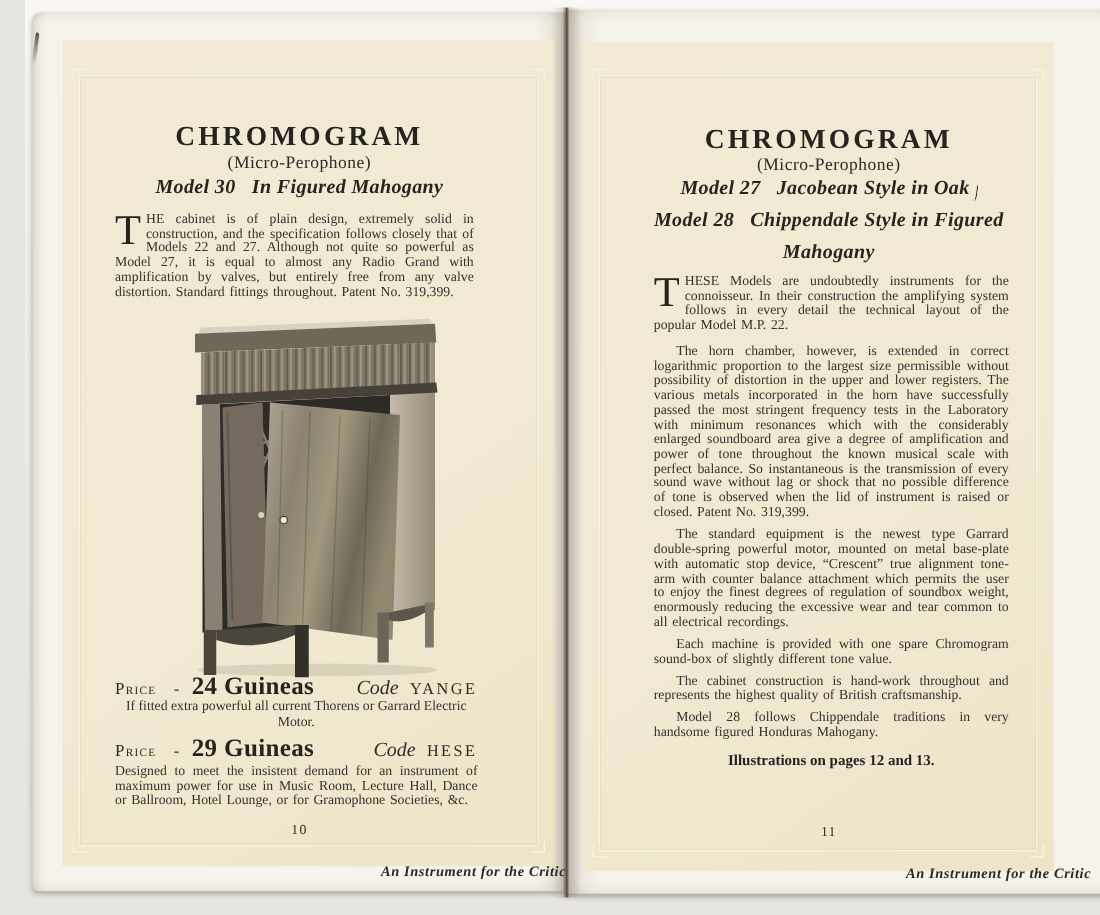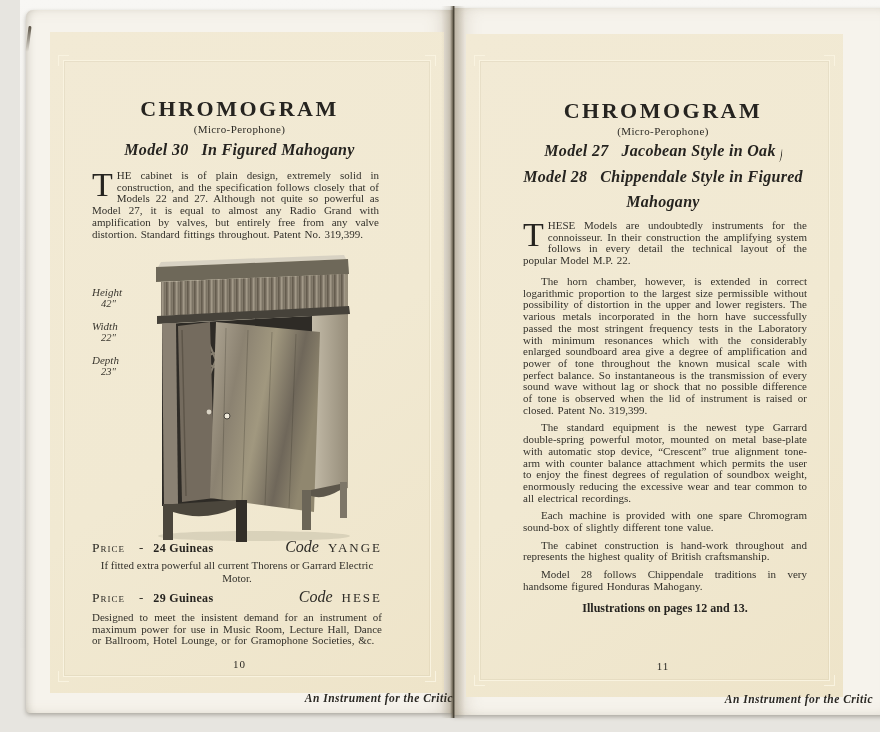--- a/index.html
+++ b/index.html
@@ -42,21 +42,21 @@
   .frame .c.tr{top:-6px;right:-6px;border-left:none;border-bottom:none;}
   .frame .c.bl{bottom:-6px;left:-6px;border-right:none;border-top:none;}
   .frame .c.br{bottom:-6px;right:-6px;border-left:none;border-top:none;}
 
   .abs{position:absolute;}
   .ctr{text-align:center;}
   .title{
     width:100%;text-align:center;
     font-weight:bold;font-size:22px;letter-spacing:2.5px;color:#262420;
   }
-  .subtitle{width:100%;text-align:center;font-size:11px;letter-spacing:.4px;}
+  .subtitle{width:100%;text-align:center;font-size:14px;letter-spacing:.4px;}
   .model-line{
     width:100%;text-align:center;
     font-style:italic;font-weight:bold;font-size:16px;letter-spacing:.3px;
     white-space:pre-wrap;color:#262420;
   }
   .body-txt{
     font-size:11px;line-height:11.7px;text-align:justify;
     word-spacing:1px;color:#33312b;
   }
   .dropcap{
@@ -67,21 +67,21 @@
     text-indent:18px;word-spacing:1px;margin-bottom:6px;color:#33312b;}
   .dims{font-style:italic;font-size:11px;line-height:12px;color:#3a372f;}
   .dim-row{margin-bottom:10px;}
   .dim-val{padding-left:9px;font-size:10.5px;}
   .price-row{
     display:flex;justify-content:space-between;align-items:baseline;
     font-size:13px;
   }
   .price-label{font-variant:small-caps;letter-spacing:1px;font-size:13.5px;}
   .price-dash{padding:0 10px 0 14px;}
-  .price-amount{font-weight:bold;font-size:12px;letter-spacing:.3px;color:#262420;}
+  .price-amount{font-weight:bold;font-size:20px;letter-spacing:.3px;color:#262420;}
   .code-label{font-style:italic;font-size:16px;padding-right:9px;}
   .code-value{font-size:13px;letter-spacing:2px;}
   .note-ctr{font-size:11px;line-height:12.5px;text-align:center;color:#33312b;}
   .bold-note{font-weight:bold;font-size:12px;text-align:center;color:#262420;}
   .pagenum{width:100%;text-align:center;font-size:11px;letter-spacing:1px;}
   .tagline{
     width:100%;text-align:right;
     font-style:italic;font-weight:bold;font-size:11.5px;letter-spacing:.5px;color:#2a2823;
   }
   .gutter{
@@ -127,34 +127,20 @@
     </div>
 
     <div class="abs title" style="top:86px;">CHROMOGRAM</div>
     <div class="abs subtitle" style="top:113px;">(Micro-Perophone)</div>
     <div class="abs model-line" style="top:131px;">Model 30   In Figured Mahogany</div>
 
     <div class="abs body-txt" style="top:160px;left:66px;width:287px;">
       <span class="dropcap">T</span><span>HE cabinet is of plain design, extremely solid in construction, and the specification follows closely that of Models 22 and 27.  Although not quite so powerful as Model 27, it is equal to almost any Radio Grand with amplification by valves, but entirely free from any valve distortion.  Standard fittings throughout. Patent No. 319,399.</span>
     </div>
 
-    <div class="abs dims" style="top:276px;left:66px;">
-      <div class="dim-row">
-        <div>Height</div>
-        <div class="dim-val">42"</div>
-      </div>
-      <div class="dim-row">
-        <div>Width</div>
-        <div class="dim-val">22"</div>
-      </div>
-      <div class="dim-row">
-        <div>Depth</div>
-        <div class="dim-val">23"</div>
-      </div>
-    </div>
 
     <div class="fig" style="left:126px;top:240px;width:212px;height:292px;">
       <svg width="212" height="292" viewBox="0 0 212 292">
         <defs>
           <pattern id="grain1" width="7" height="40" patternUnits="userSpaceOnUse">
             <rect width="7" height="40" fill="#877e6f"></rect>
             <rect x="0" width="1.6" height="40" fill="#655d4f"></rect>
             <rect x="3.2" width="1.1" height="40" fill="#a89f8d"></rect>
             <rect x="5.4" width=".8" height="40" fill="#736b5c"></rect>
           </pattern>

